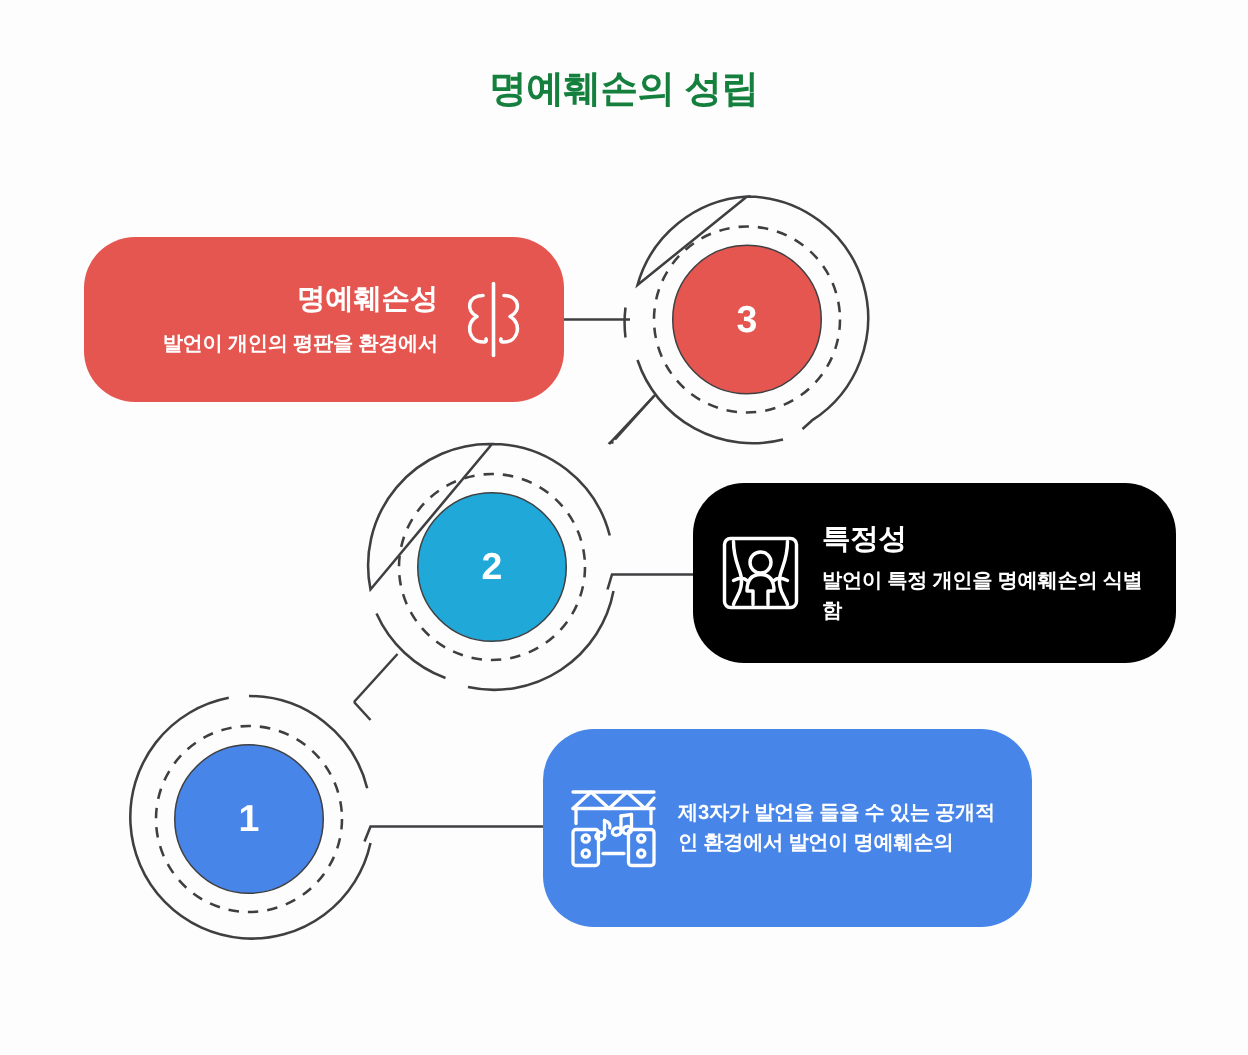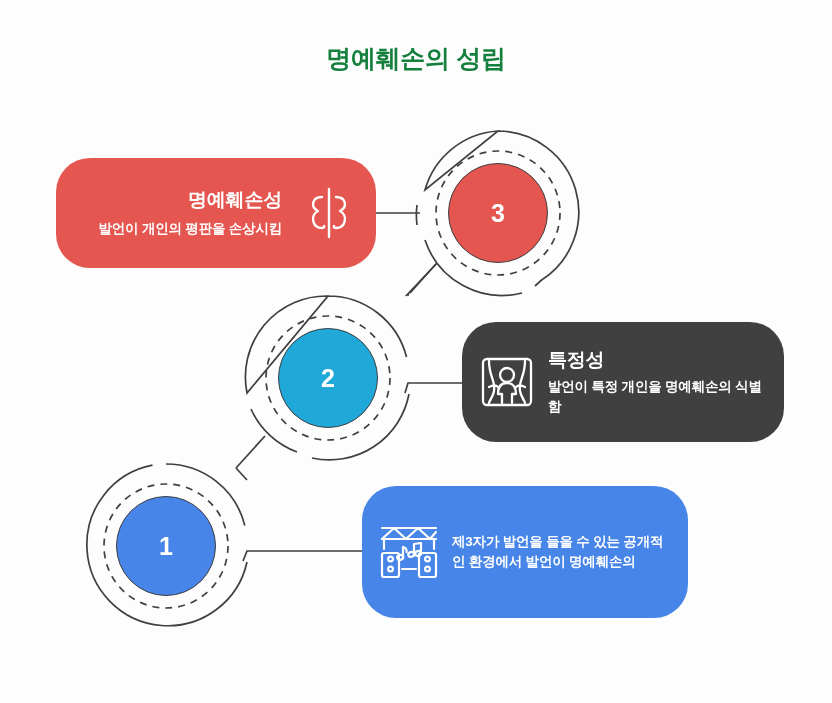--- a/index.html
+++ b/index.html
@@ -112,32 +112,32 @@
     top: 158px;
     width: 320px;
     height: 110px;
     background: #e4564f;
     padding: 0 16px 0 22px;
     justify-content: flex-end;
   }
   #card-3 .card-text {
     align-items: flex-end;
     text-align: center;
-    margin-right: 16px;
+    margin-right: 6px;
   }
   #card-3 .card-title { margin-bottom: 7px; }
   #card-3 .card-icon { width: 62px; height: 62px; }
 
   
   #card-2 {
     left: 462px;
     top: 322px;
     width: 322px;
     height: 120px;
-    background: #404040;
+    background: #000000;
     padding: 0 22px 0 14px;
   }
   #card-2 .card-icon { width: 62px; height: 62px; margin-right: 10px; }
   #card-2 .card-text { width: 216px; }
   #card-2 .card-title { margin-bottom: 6px; }
 
   
   #card-1 {
     left: 362px;
     top: 486px;
@@ -215,21 +215,21 @@
     <div class="inner" style="background:#20a8d8">2</div>
   </div>
 
   <div class="node" id="node-1">
     <div class="inner" style="background:#4785e8">1</div>
   </div>
 
   <div class="card" id="card-3">
     <div class="card-text">
       <div class="card-title">명예훼손성</div>
-      <div class="card-desc">발언이 개인의 평판을 손상시킴</div>
+      <div class="card-desc">발언이 개인의 평판을 환경에서</div>
     </div>
     <div class="card-icon">
       <svg viewBox="0 0 62 62" width="62" height="62" fill="none" stroke="#ffffff" stroke-width="2.4" stroke-linecap="round" stroke-linejoin="round">
         <line x1="31" y1="7" x2="31" y2="55"></line>
         <path d="M24 15 C 14 15, 12 25, 20 29 C 12 33, 14 46, 24 46 C 27 46, 26 44, 26 44"></path>
         <path d="M38 15 C 48 15, 50 25, 42 29 C 50 33, 48 46, 38 46 C 35 46, 36 44, 36 44"></path>
       </svg>
     </div>
   </div>
 

